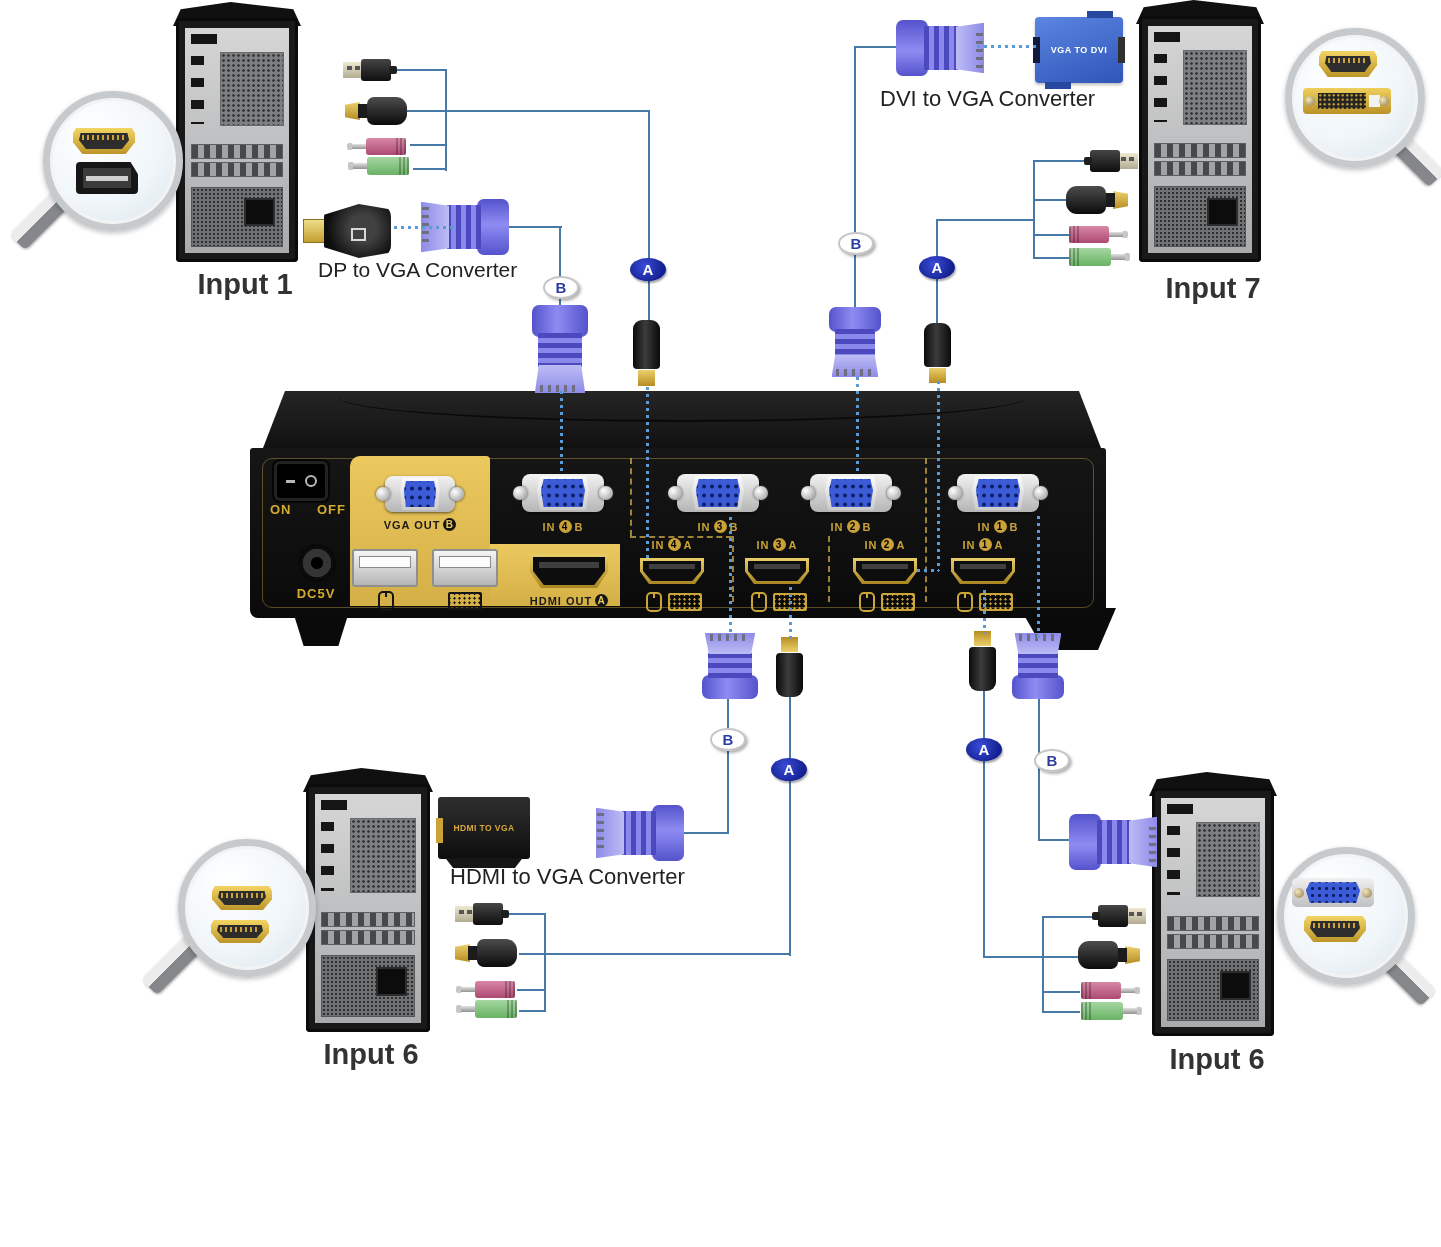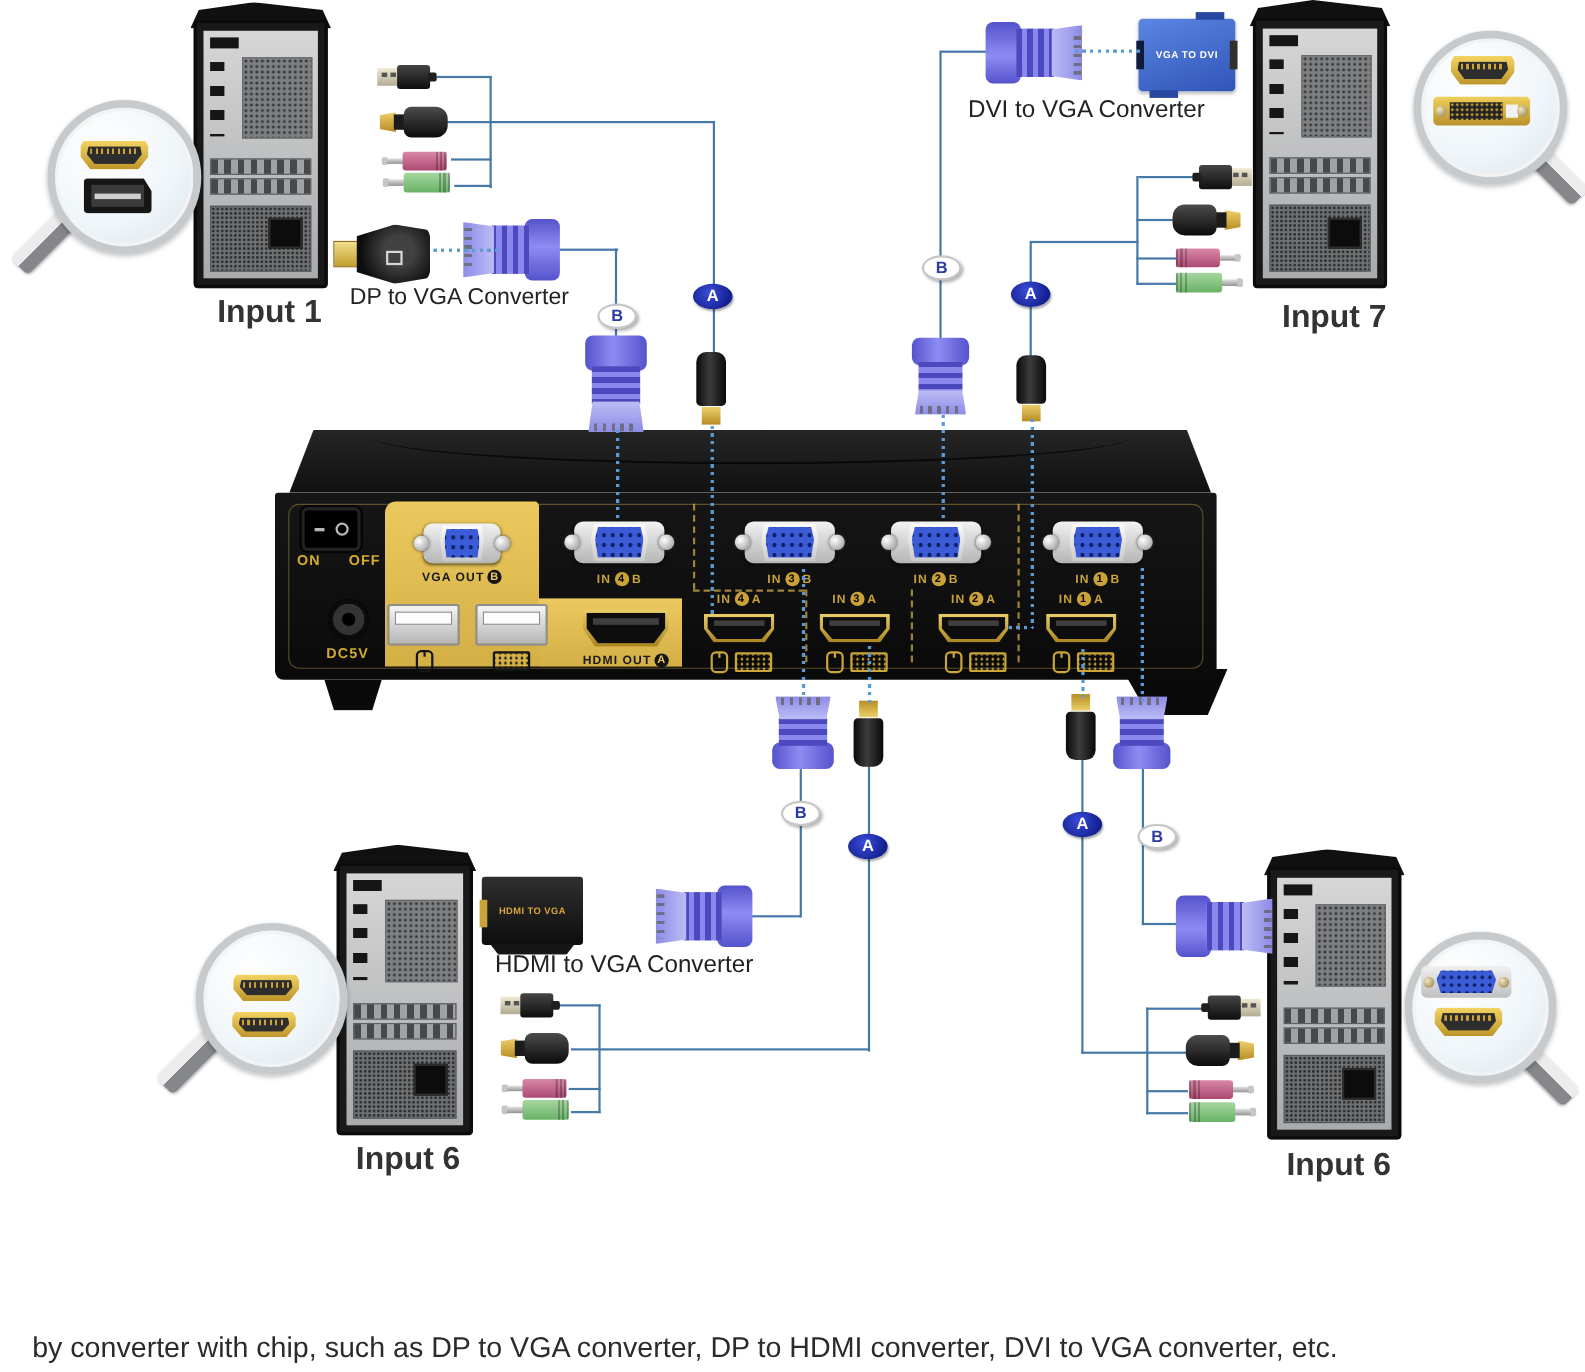--- a/index.html
+++ b/index.html
@@ -650,15 +650,15 @@
   <div class="mag" style="left:1277px;top:847px;width:124px;height:124px"></div>
   <div class="g-vga" style="left:1292px;top:878px;width:82px;height:29px">
       <div class="scw l"></div>
       <div class="dsub"></div>
       <div class="scw r"></div>
     </div>
   <div class="g-hdmi" style="left:1304px;top:916px;width:62px;height:26px">
       <i></i>
     </div>
 
-  <div class="caption"><br><span> by converter with chip, such as DP to VGA converter, DP to HDMI converter, DVI to VGA converter, etc.</span></div>
+  <div class="caption"><br></div>
 
 </div>
 
 </body></html>

